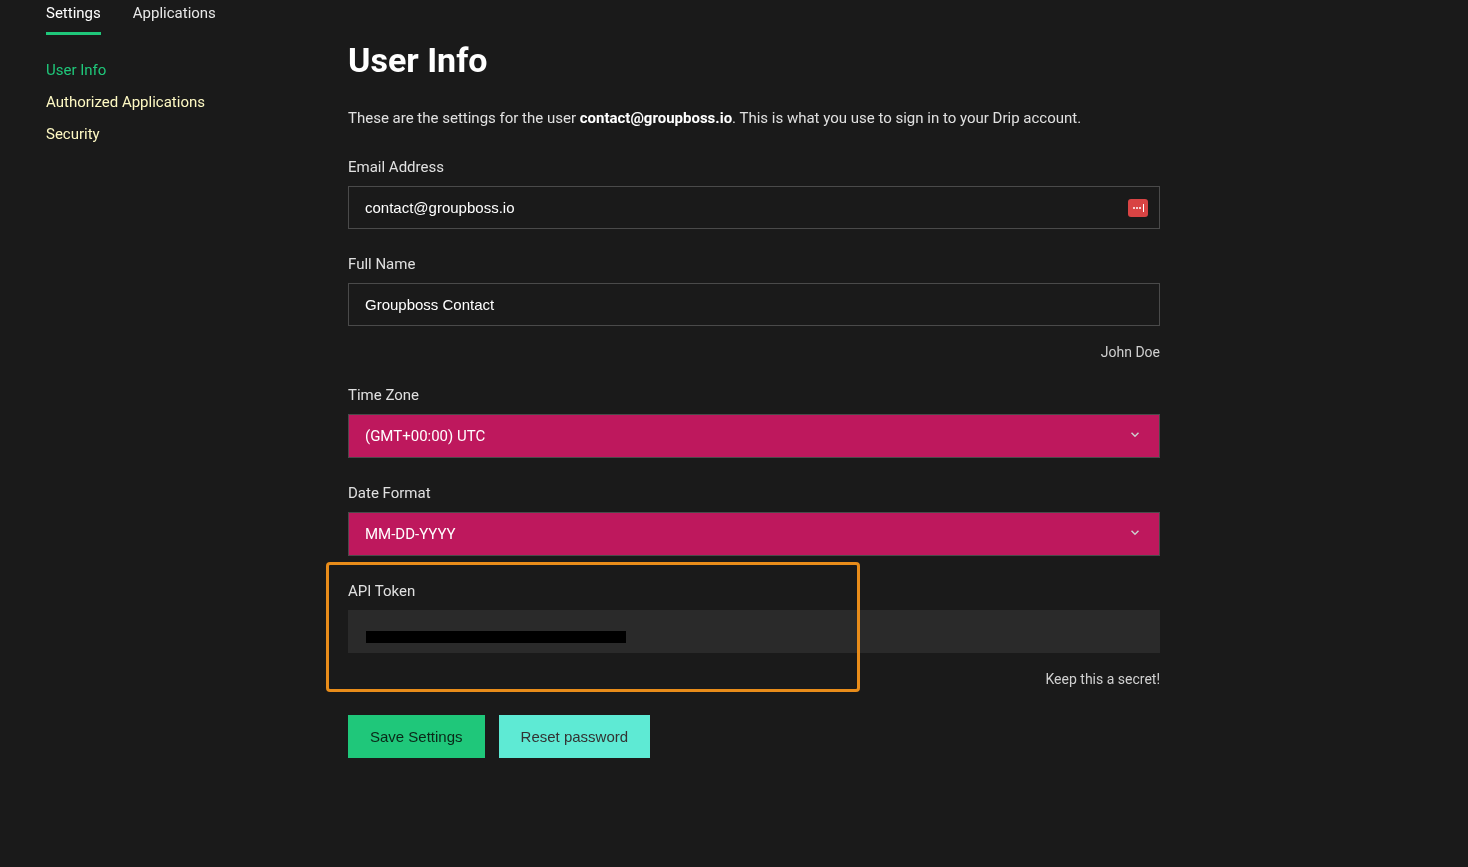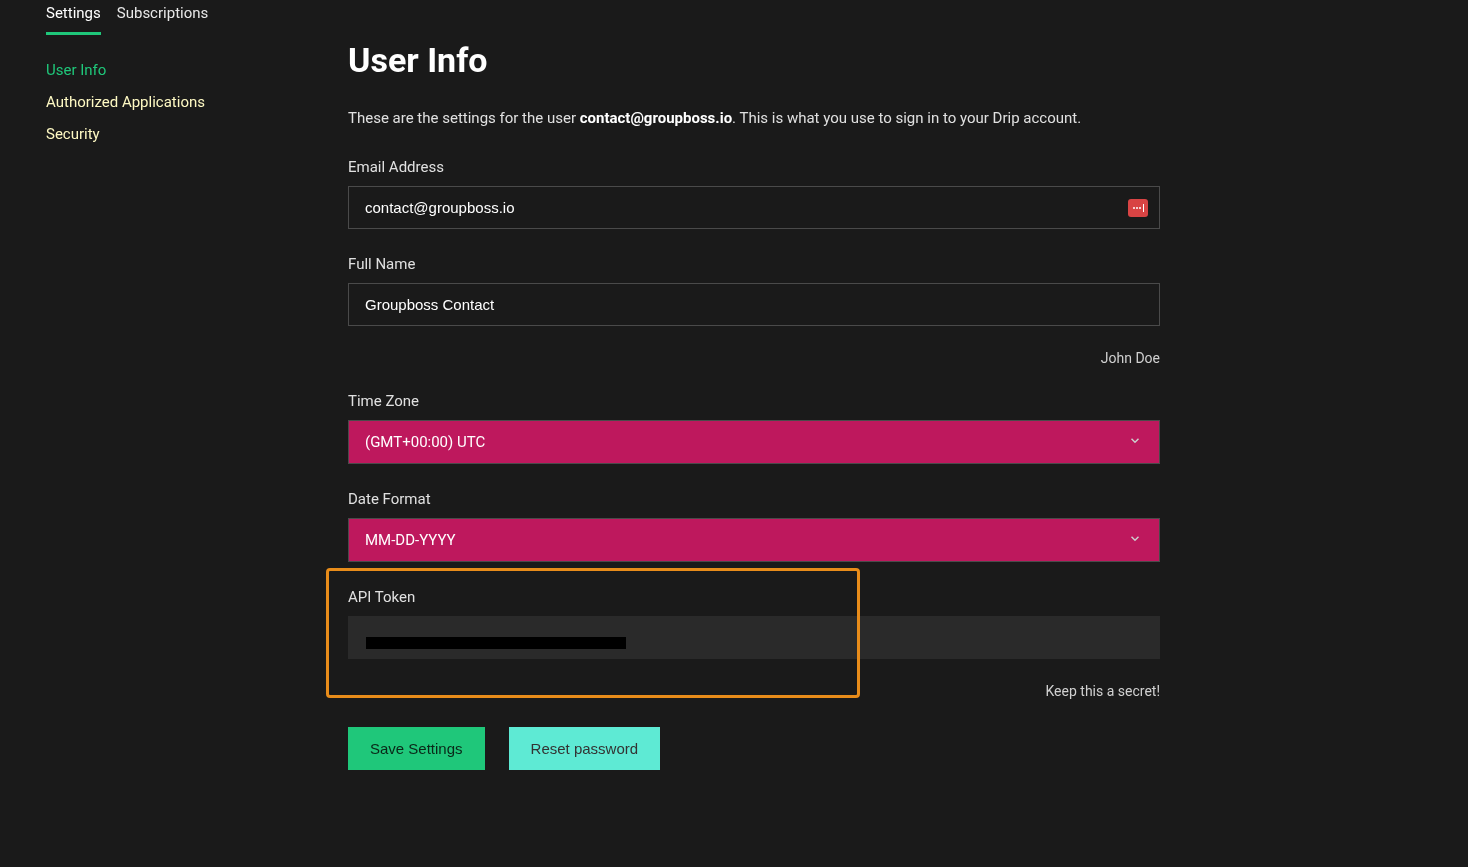--- a/index.html
+++ b/index.html
@@ -19,21 +19,21 @@
     .container {
       display: flex;
       height: 100%;
     }
     .sidebar {
       width: 300px;
       padding: 0 0 0 46px;
     }
     .tabs {
       display: flex;
-      gap: 16px;
+      gap: 32px;
       padding-top: 4px;
     }
     .tab {
       padding: 0 0 10px 0;
       font-size: 15px;
       color: #e8e8e8;
       cursor: pointer;
       border-bottom: 3px solid transparent;
     }
     .tab.active {
@@ -119,21 +119,21 @@
       pointer-events: none;
     }
     .chevron svg {
       width: 14px;
       height: 14px;
     }
     .help-text {
       text-align: right;
       font-size: 14px;
       color: #d0d0d0;
-      margin-top: 24px;
+      margin-top: 18px;
     }
     .api-token-container {
       position: relative;
       margin-bottom: 16px;
     }
     .api-token-highlight {
       position: absolute;
       border: 3px solid #e88c1a;
       border-radius: 4px;
       left: -22px;
@@ -156,21 +156,21 @@
       position: absolute;
       background: #000000;
       height: 12px;
       width: 260px;
       left: 18px;
       top: 49px;
       z-index: 1;
     }
     .button-row {
       display: flex;
-      gap: 24px;
+      gap: 14px;
       margin-top: 28px;
     }
     .btn {
       padding: 13px 22px;
       font-size: 15px;
       border: none;
       cursor: pointer;
       font-weight: 500;
     }
     .btn-primary {
@@ -212,21 +212,21 @@
       margin-left: 1px;
     }
   </style>
 </head>
 <body>
 
 <div class="container">
   <aside class="sidebar">
     <div class="tabs">
       <div class="tab active">Settings</div>
-      <div class="tab">Subscriptions</div>
+      <div class="tab">Applications</div>
     </div>
     <nav class="nav-items">
       <div class="nav-item active">User Info</div>
       <div class="nav-item">Authorized Applications</div>
       <div class="nav-item">Security</div>
     </nav>
   </aside>
 
   <main class="main">
     <h1 class="page-title">User Info</h1>

